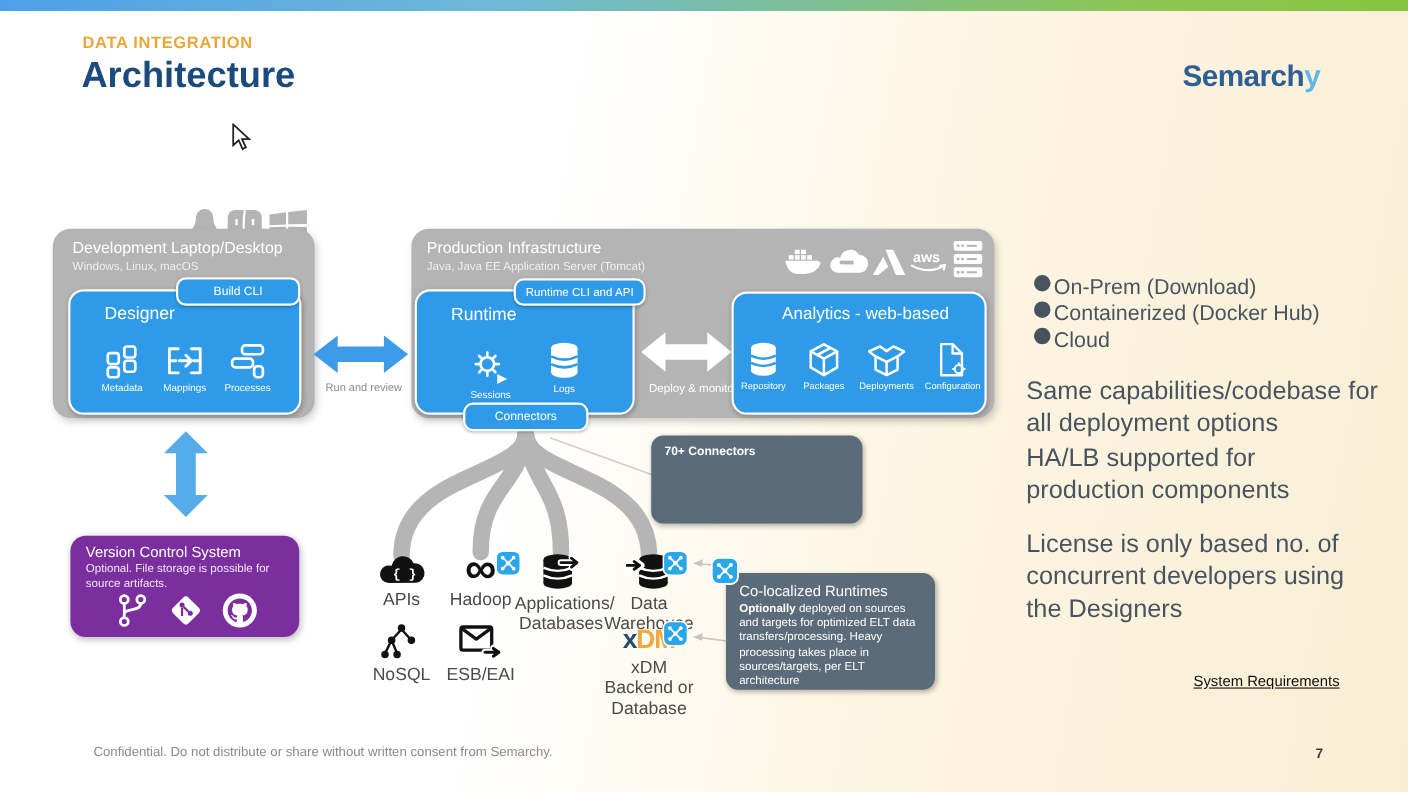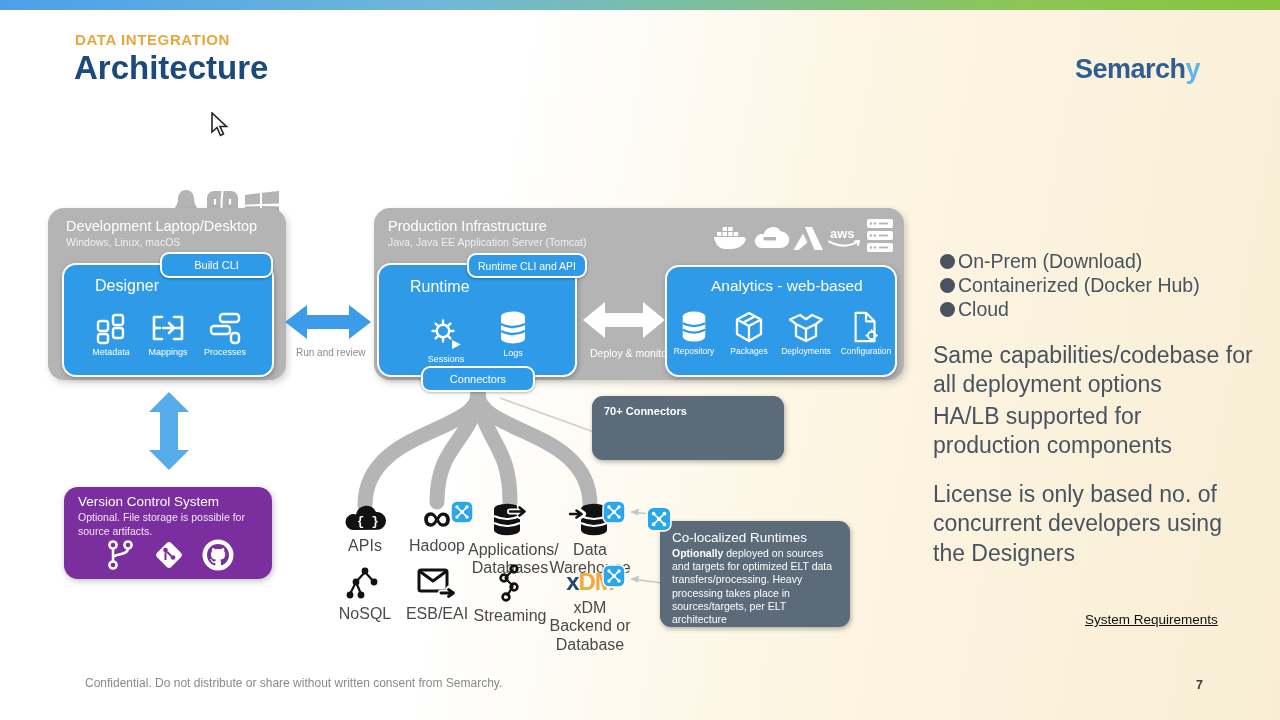--- a/index.html
+++ b/index.html
@@ -32,21 +32,21 @@
   .callout{position:absolute;background:#5c6b79;border-radius:11px;color:#fff;
     padding:9px 12px;box-sizing:border-box;box-shadow:1px 2px 5px rgba(0,0,0,.3);z-index:5;}
   .callout .t{font-weight:bold;font-size:11px;}
   .callout .body{font-size:10.5px;line-height:1.26;margin-top:1px;}
   .callout2 .t{font-size:13.5px;font-weight:normal;margin-bottom:2px;}
   .arrowlabel{position:absolute;font-size:10px;color:#8c8c8c;}
   .arrowlabel.white{color:#fff;font-size:10.5px;}
   .rp{position:absolute;color:#47545f;}
   .rp-h{font-size:20.5px;line-height:1.28;}
   .rp-p{font-size:23px;line-height:1.28;}
-  .bullrow{position:absolute;display:flex;align-items:center;color:#47545f;}
+  .bullrow{position:absolute;display:flex;align-items:flex-start;color:#47545f;}
   .dot{width:15px;height:15px;border-radius:50%;background:#47545f;margin-right:3px;flex:0 0 auto;}
   .bulltext{font-size:19.5px;}
   .syslink{position:absolute;left:1085px;top:612px;font-size:13.5px;color:#111;
     text-decoration:underline;cursor:pointer;}
   .footer{position:absolute;left:85px;top:676px;font-size:12px;color:#8a8a8a;}
   .pagenum{position:absolute;left:1196px;top:678px;font-size:12.5px;font-weight:bold;color:#3c3c3c;}
   .abs{position:absolute;}
   svg{display:block;}
   .xdm{font-weight:800;font-size:24px;letter-spacing:-1px;}
   .xdm .x{color:#24486f;} .xdm .dm{color:#f1a83d;}
@@ -361,34 +361,20 @@
     <svg width="40" height="36" viewBox="0 0 40 36" style="margin:0 auto">
       <g stroke="#111" stroke-width="3" fill="none" stroke-linejoin="round">
         <rect x="2" y="4" width="28" height="21" rx="2"></rect>
         <path d="M3,5.5 L16,15 L29,5.5"></path>
       </g>
       <path d="M24,27 H36 M32,23 L38,27 L32,31" stroke="#fff" stroke-width="6.5" fill="none" stroke-linecap="round" stroke-linejoin="round"></path>
       <path d="M24,27 H35 M31.5,23.5 L36.5,27 L31.5,30.5" stroke="#111" stroke-width="2.8" fill="none" stroke-linecap="round" stroke-linejoin="round"></path>
     </svg>
     <div class="srclab">ESB/EAI</div>
   </div>
-  <div class="srccol" style="left:468px;top:564px">
-    <svg width="26" height="40" viewBox="0 0 26 40" style="margin:0 auto">
-      <g stroke="#111" stroke-width="2.2" fill="none">
-        <path d="M16,6 L8,14 M8,14 L16,22 M16,22 L10,32"></path>
-      </g>
-      <g fill="none" stroke="#111" stroke-width="2.6">
-        <circle cx="17" cy="5" r="3.4"></circle>
-          <circle cx="7" cy="14" r="3.4"></circle>
-        <circle cx="17" cy="23" r="3.4"></circle>
-          <circle cx="9" cy="33" r="3.4"></circle>
-      </g>
-    </svg>
-    <div class="srclab">Streaming</div>
-  </div>
   <div class="srccol" style="left:548px;top:568px">
     <div class="xdm"><span class="x">x</span><span class="dm">DM</span></div>
     <div class="srclab">xDM Backend or
 Database</div>
   </div>
 
   <svg class="badge" style="left:450px;top:500px" width="24" height="24" viewBox="0 0 24 24">
     <rect x="1" y="1" width="22" height="22" rx="6" fill="#2aa7e9" stroke="#fff" stroke-width="1.5"></rect>
     <g stroke="#fff" stroke-width="1.6">
         <path d="M12,12 L7,7 M12,12 L17,7 M12,12 L7,17 M12,12 L17,17"></path>
@@ -434,21 +420,21 @@
       </g>
     <g fill="#fff">
         <circle cx="12" cy="12" r="2"></circle>
         <circle cx="7" cy="7" r="1.7"></circle>
         <circle cx="17" cy="7" r="1.7"></circle>
         <circle cx="7" cy="17" r="1.7"></circle>
         <circle cx="17" cy="17" r="1.7"></circle>
       </g>
   </svg>
 
-  <div class="callout" style="left:592px;top:396px;width:192px;height:64px">
+  <div class="callout" style="left:592px;top:396px;width:192px;height:80px">
     <div class="t">70+ Connectors</div>
   </div>
 
   <div class="callout callout2" style="left:660px;top:521px;width:190px;height:106px">
     <div class="t">Co-localized Runtimes</div>
     <div class="body"><b>Optionally</b><span> deployed on sources and targets for optimized ELT data transfers/processing. Heavy processing takes place in sources/targets, per ELT architecture</span></div>
   </div>
 
   <div class="bullrow" style="left:940px;top:250px">
     <span class="dot"></span>

